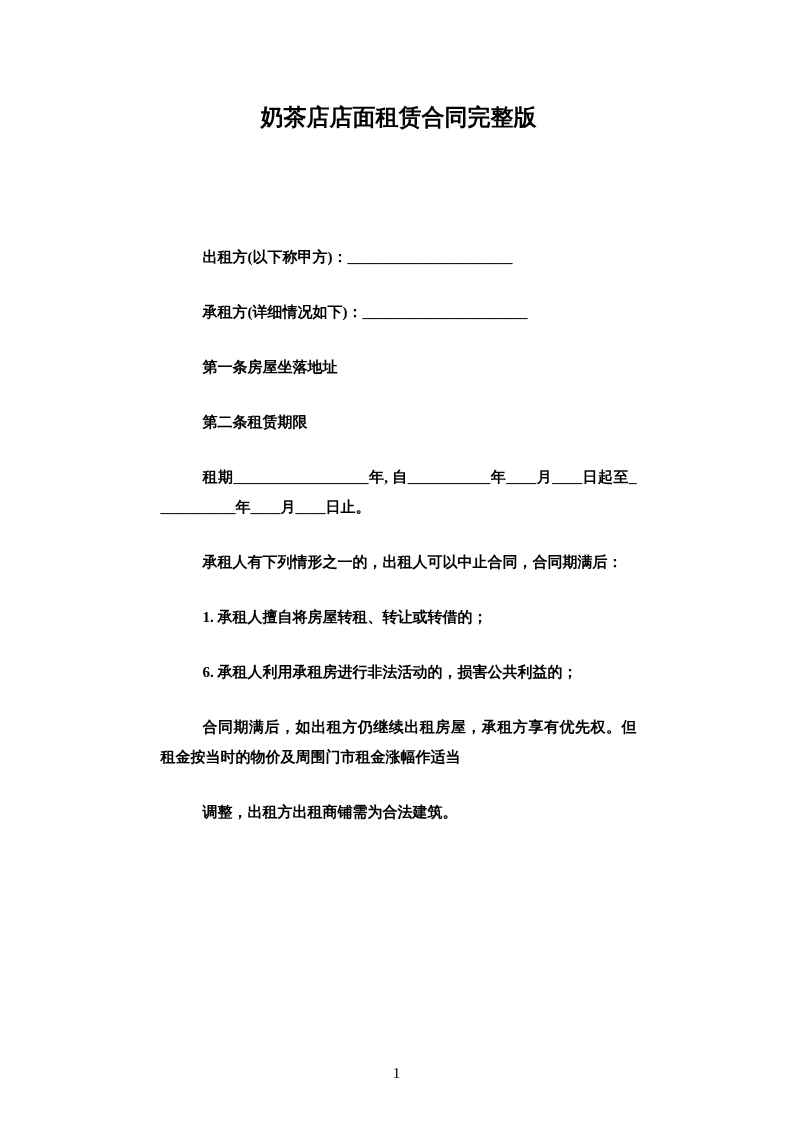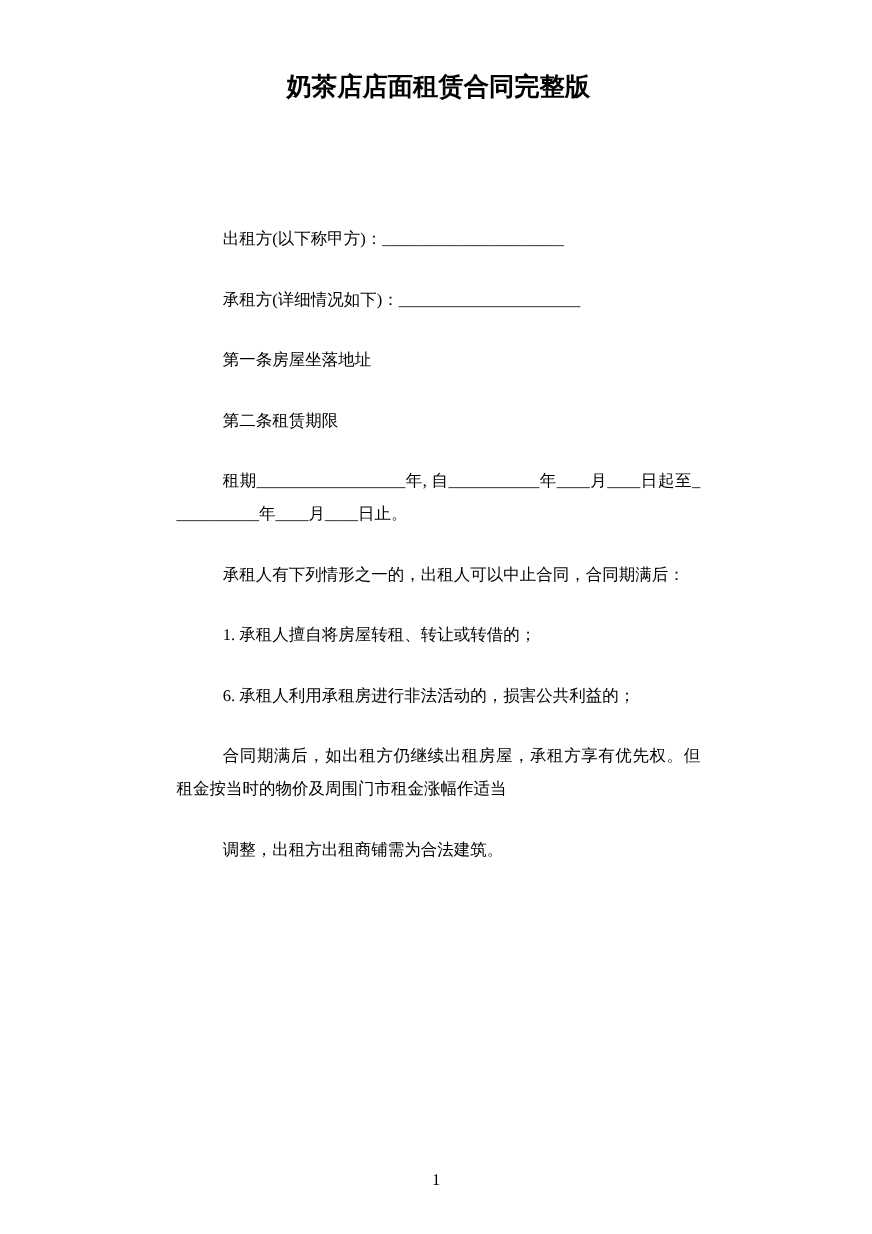--- a/index.html
+++ b/index.html
@@ -7,21 +7,21 @@
     padding: 0;
     background: #ffffff;
   }
   .page {
     width: 664px;
     height: 1122px;
     margin: 0 auto;
     background: #ffffff;
     position: relative;
     box-sizing: border-box;
-    padding: 63px 92px 0 96px;
+    padding: 102px 92px 0 96px;
     font-family: "Liberation Serif", "DejaVu Serif", serif;
     color: #000000;
     overflow: hidden;
   }
   .doc-title {
     margin: 0 0 110px 0;
     text-align: center;
     font-family: "Liberation Sans", "DejaVu Sans", sans-serif;
     font-size: 23px;
     font-weight: bold;
@@ -29,23 +29,24 @@
     color: #000000;
   }
   .para {
     margin: 0 0 25px 0;
     font-size: 15px;
     line-height: 30px;
     text-indent: 42px;
     text-align: justify;
     word-break: break-all;
     color: #000000;
+    font-weight: bold;
   }
   .para.heading {
-    font-weight: normal;
+    font-weight: bold;
   }
   .page-number {
     position: absolute;
     left: 0;
     right: 0;
     bottom: 40px;
     text-align: center;
     font-size: 15px;
     color: #000000;
   }

